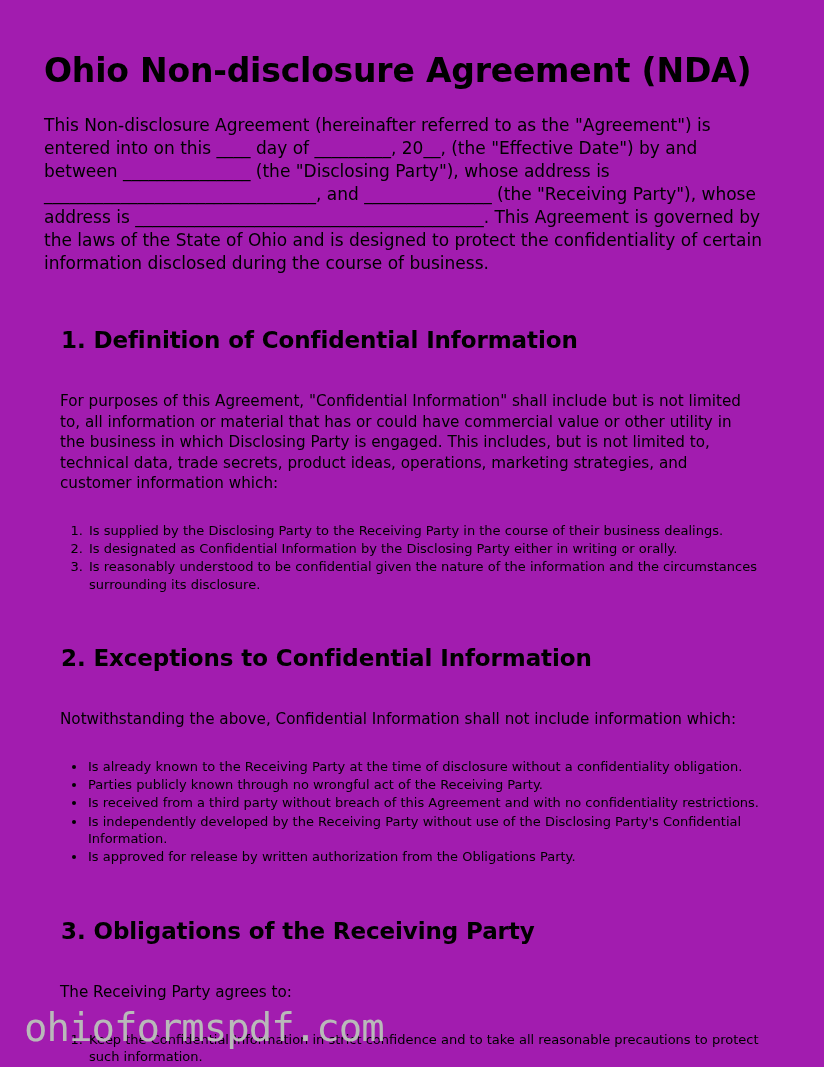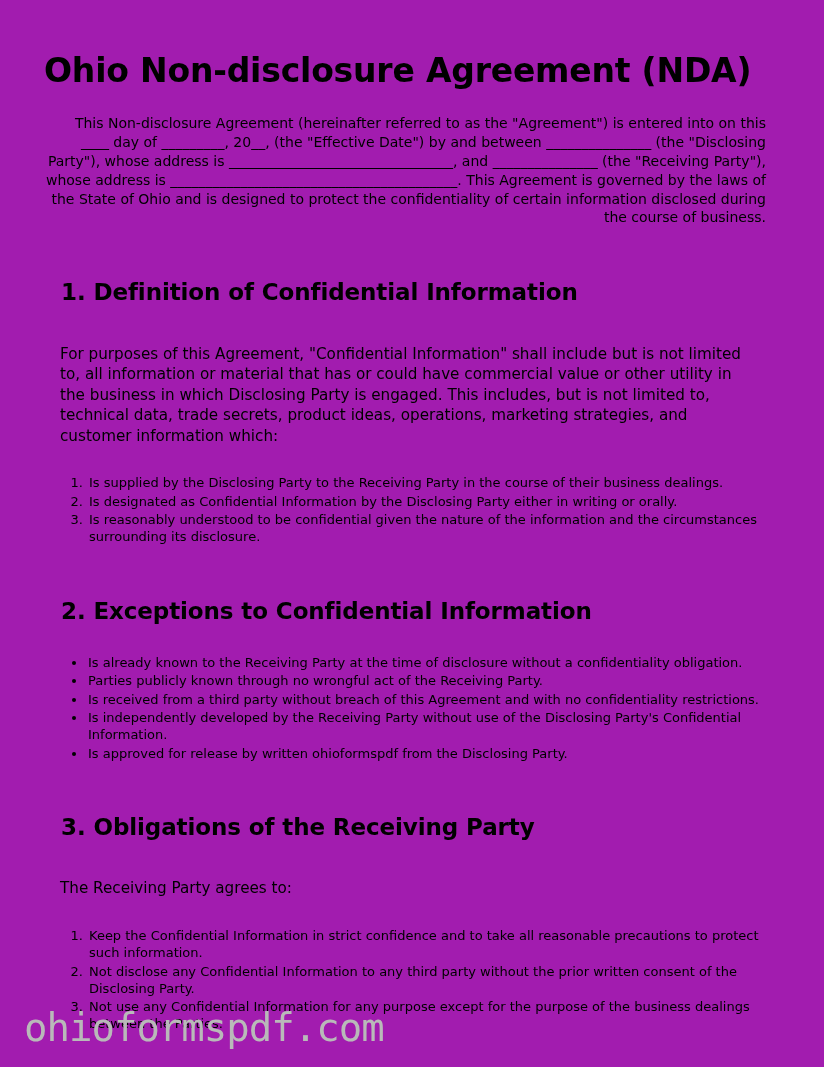--- a/index.html
+++ b/index.html
@@ -29,26 +29,26 @@
   .doc-title {
     font-size: 33px;
     font-weight: bold;
     line-height: 1.15;
     letter-spacing: -0.2px;
     margin: 0;
     padding-top: 52px;
     color: #000000;
   }
   .intro {
-    font-size: 14px;
+    font-size: 17px;
     line-height: 1.35;
     margin: 0;
     padding-top: 24px;
     color: #000000;
-    text-align: right;
+    text-align: left;
   }
   h2.section-heading {
     font-size: 23px;
     font-weight: bold;
     line-height: 1.2;
     margin: 17px;
     padding-top: 35px;
     padding-bottom: 0;
     letter-spacing: -0.1px;
     color: #000000;
@@ -105,26 +105,27 @@
 
     <h2 class="section-heading">1. Definition of Confidential Information</h2>
     <p class="section-intro">For purposes of this Agreement, "Confidential Information" shall include but is not limited to, all information or material that has or could have commercial value or other utility in the business in which Disclosing Party is engaged. This includes, but is not limited to, technical data, trade secrets, product ideas, operations, marketing strategies, and customer information which:</p>
     <ol class="doc-list">
       <li>Is supplied by the Disclosing Party to the Receiving Party in the course of their business dealings.</li>
       <li>Is designated as Confidential Information by the Disclosing Party either in writing or orally.</li>
       <li>Is reasonably understood to be confidential given the nature of the information and the circumstances surrounding its disclosure.</li>
     </ol>
 
     <h2 class="section-heading">2. Exceptions to Confidential Information</h2>
+    <p class="section-intro">Notwithstanding the above, Confidential Information shall not include information which:</p>
     <ul class="doc-list">
       <li>Is already known to the Receiving Party at the time of disclosure without a confidentiality obligation.</li>
       <li>Parties publicly known through no wrongful act of the Receiving Party.</li>
       <li>Is received from a third party without breach of this Agreement and with no confidentiality restrictions.</li>
       <li>Is independently developed by the Receiving Party without use of the Disclosing Party's Confidential Information.</li>
-      <li>Is approved for release by written ohioformspdf from the Disclosing Party.</li>
+      <li>Is approved for release by written authorization from the Obligations Party.</li>
     </ul>
 
     <h2 class="section-heading">3. Obligations of the Receiving Party</h2>
     <p class="section-intro">The Receiving Party agrees to:</p>
     <ol class="doc-list">
       <li>Keep the Confidential Information in strict confidence and to take all reasonable precautions to protect such information.</li>
       <li>Not disclose any Confidential Information to any third party without the prior written consent of the Disclosing Party.</li>
       <li>Not use any Confidential Information for any purpose except for the purpose of the business dealings between the Parties.</li>
     </ol>
 

